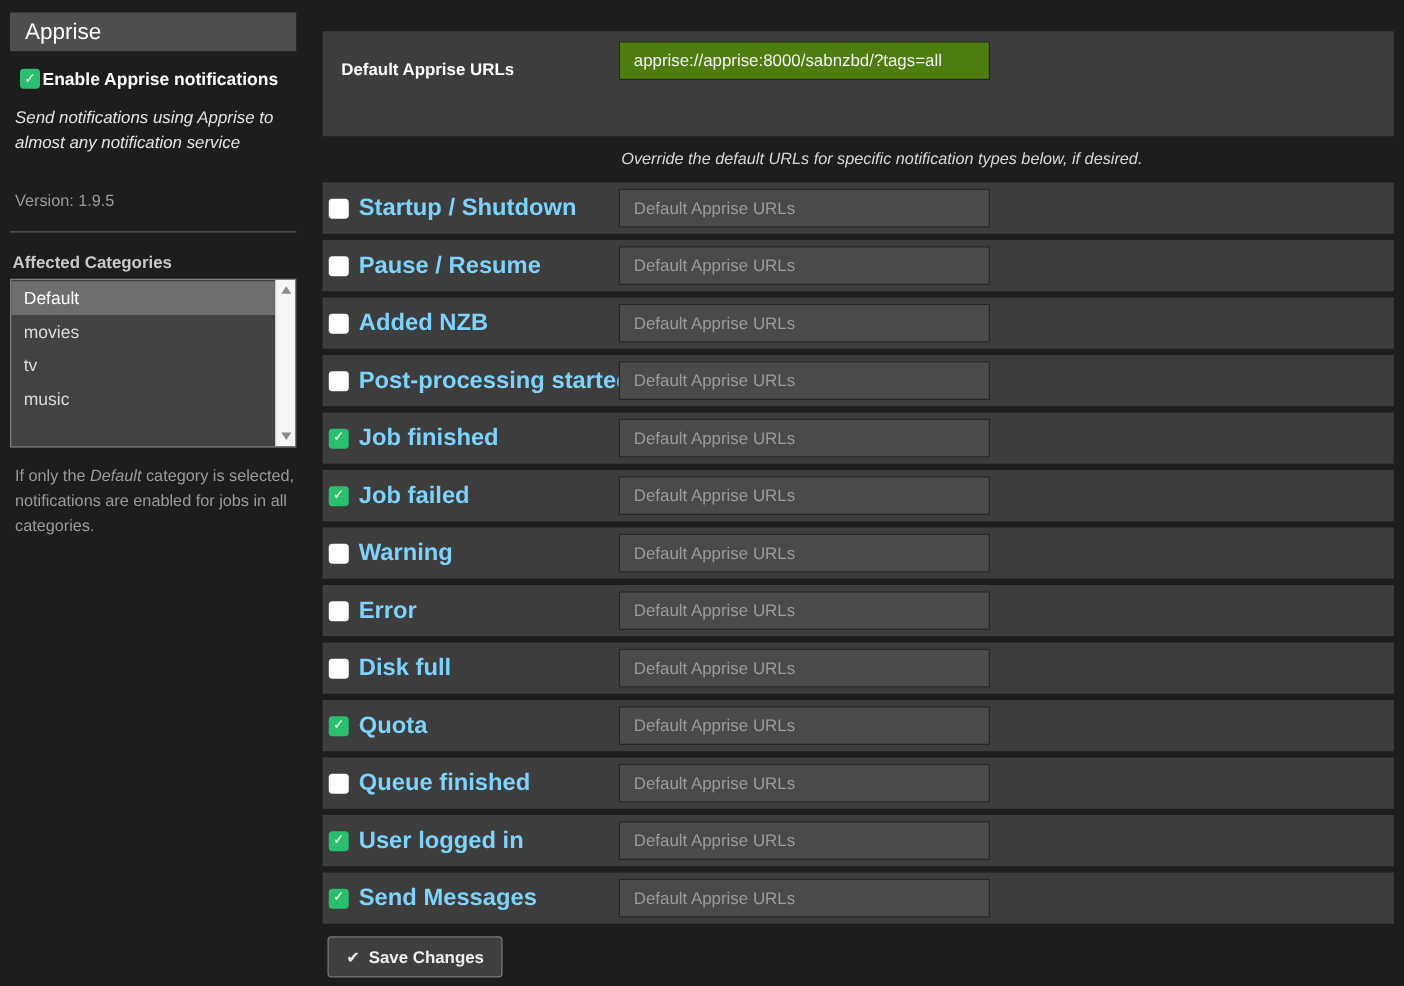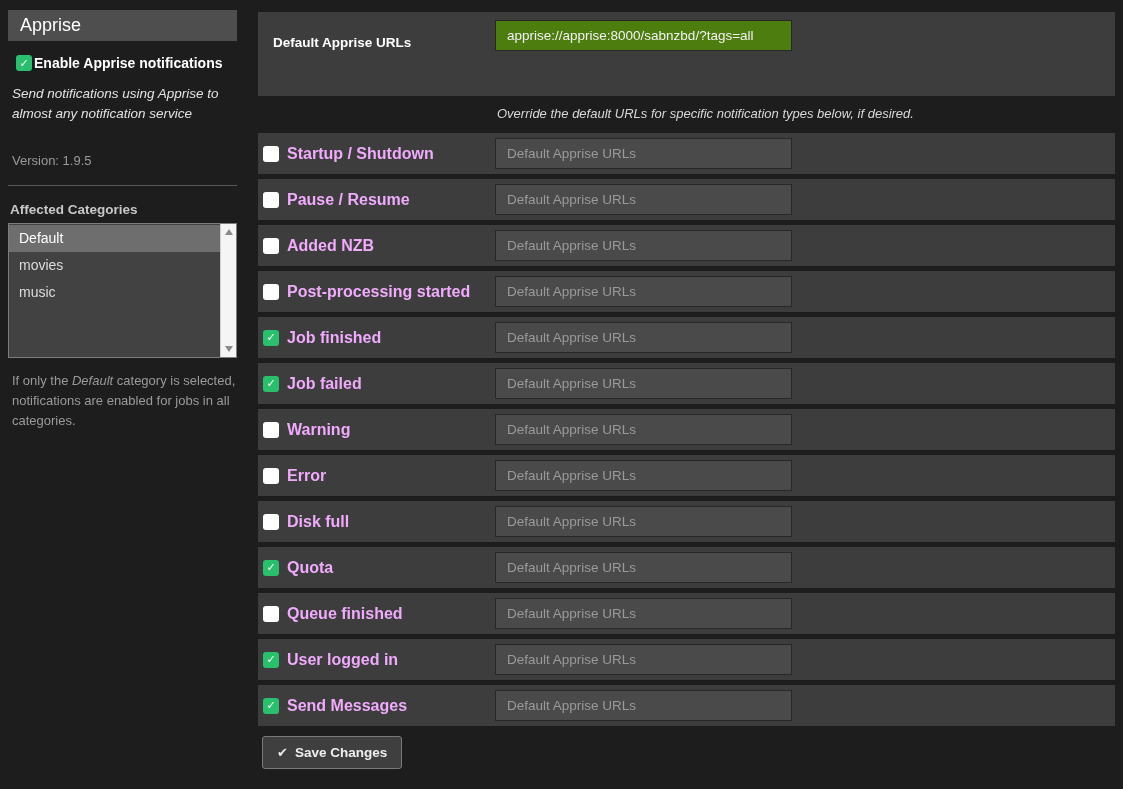--- a/index.html
+++ b/index.html
@@ -58,21 +58,21 @@
   
   .cb {
     width:16px; height:16px; border-radius:3px; background:#fff;
     display:inline-flex; align-items:center; justify-content:center;
     flex:0 0 16px; cursor:pointer;
   }
   .cb.checked { background:#2abf6c; }
   .cb .glyph { font-size:11px; font-weight:bold; color:#fff; line-height:1; }
 
   
-  .main { position:absolute; left:258px; top:3px; width:857px; }
+  .main { position:absolute; left:258px; top:16px; width:857px; }
   .band { background:#3d3d3d; width:857px; position:relative; }
   .top-band { margin-top:9px; height:84px; }
   .top-band .field-label {
     position:absolute; left:15px; top:23px;
     font-size:13.5px; font-weight:bold; color:#fff;
   }
   .url-input {
     position:absolute; left:237px; top:8px; width:297px; height:31px;
     background:#4d7c0f; border:1px solid #272727; color:#f2f2f2;
     font-size:13.5px; padding:0 11px; outline:none;
@@ -81,21 +81,21 @@
   .url-input::placeholder { color:#9a9a9a; opacity:1; }
   .top-help { position:absolute; left:239px; top:46px; font-size:13px; font-style:italic; color:#d8d8d8; line-height:17px; }
   .wiki-link { display:block; cursor:pointer; }
   .override-note {
     margin-top:10px; margin-left:239px; height:18px;
     font-size:13px; font-style:italic; color:#d8d8d8;
   }
   .rows { margin-top:9px; }
   .row { height:41px; margin-bottom:5px; display:flex; align-items:center; }
   .row .cb { margin-left:5px; }
-  .row .row-label { margin-left:8px; font-size:16px; font-weight:bold; color:#f0abfc;text-align:center; }
+  .row .row-label { margin-left:8px; font-size:19px; font-weight:bold; color:#7dd3fc;text-align:center; }
   .row .row-input {
     position:absolute; left:237px; top:5px; width:297px; height:31px;
     background:#4a4a4a; border:1px solid #272727; color:#f2f2f2;
     font-size:13.5px; padding:0 11px; outline:none;
     font-family:"Liberation Sans","DejaVu Sans",sans-serif;
   }
   .row .row-input::placeholder { color:#9a9a9a; opacity:1; }
 
   .btn-row { margin-top:10px; margin-left:4px; display:flex; gap:6px; }
   .btn {
@@ -126,20 +126,21 @@
   <div class="side-divider"></div>
 
   <div class="cat-label">Affected Categories</div>
 
   <div class="listbox">
     <div class="list-items" id="cat-items">
   <div class="list-item selected">Default</div>
 
   <div class="list-item">movies</div>
 
+  <div class="list-item">tv</div>
 
   <div class="list-item">music</div>
 
 </div>
     <div class="vscroll">
       <div class="arr up"></div>
       <div class="arr down"></div>
     </div>
   </div>
 

